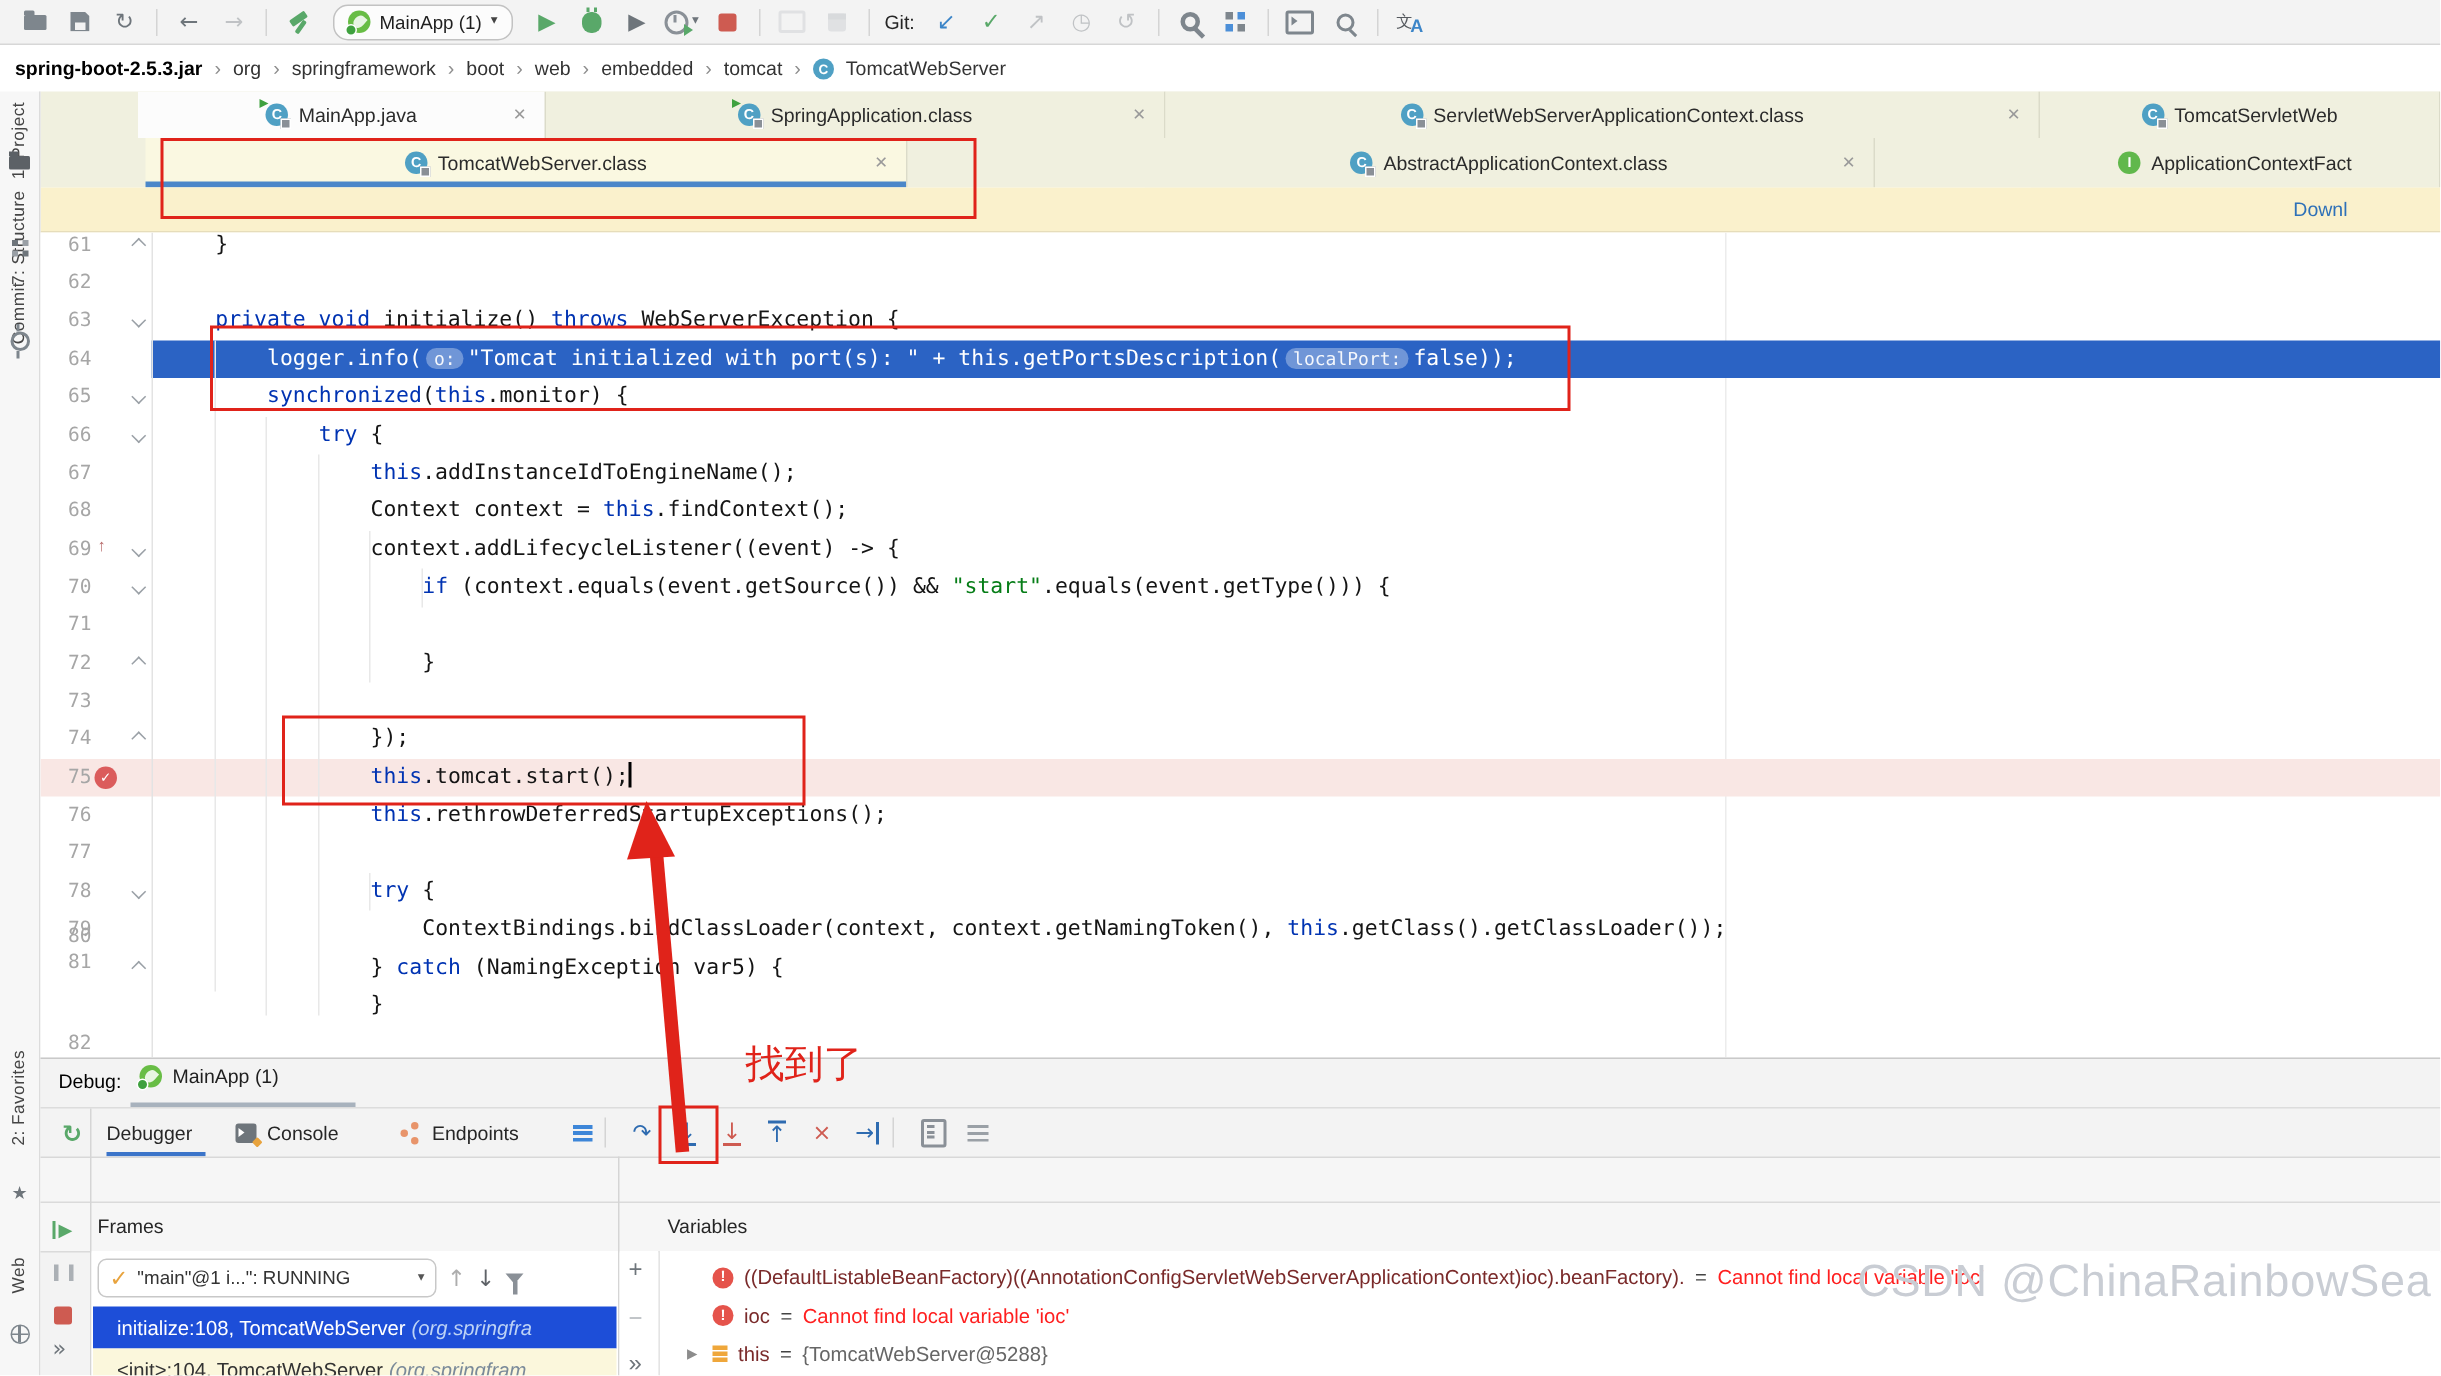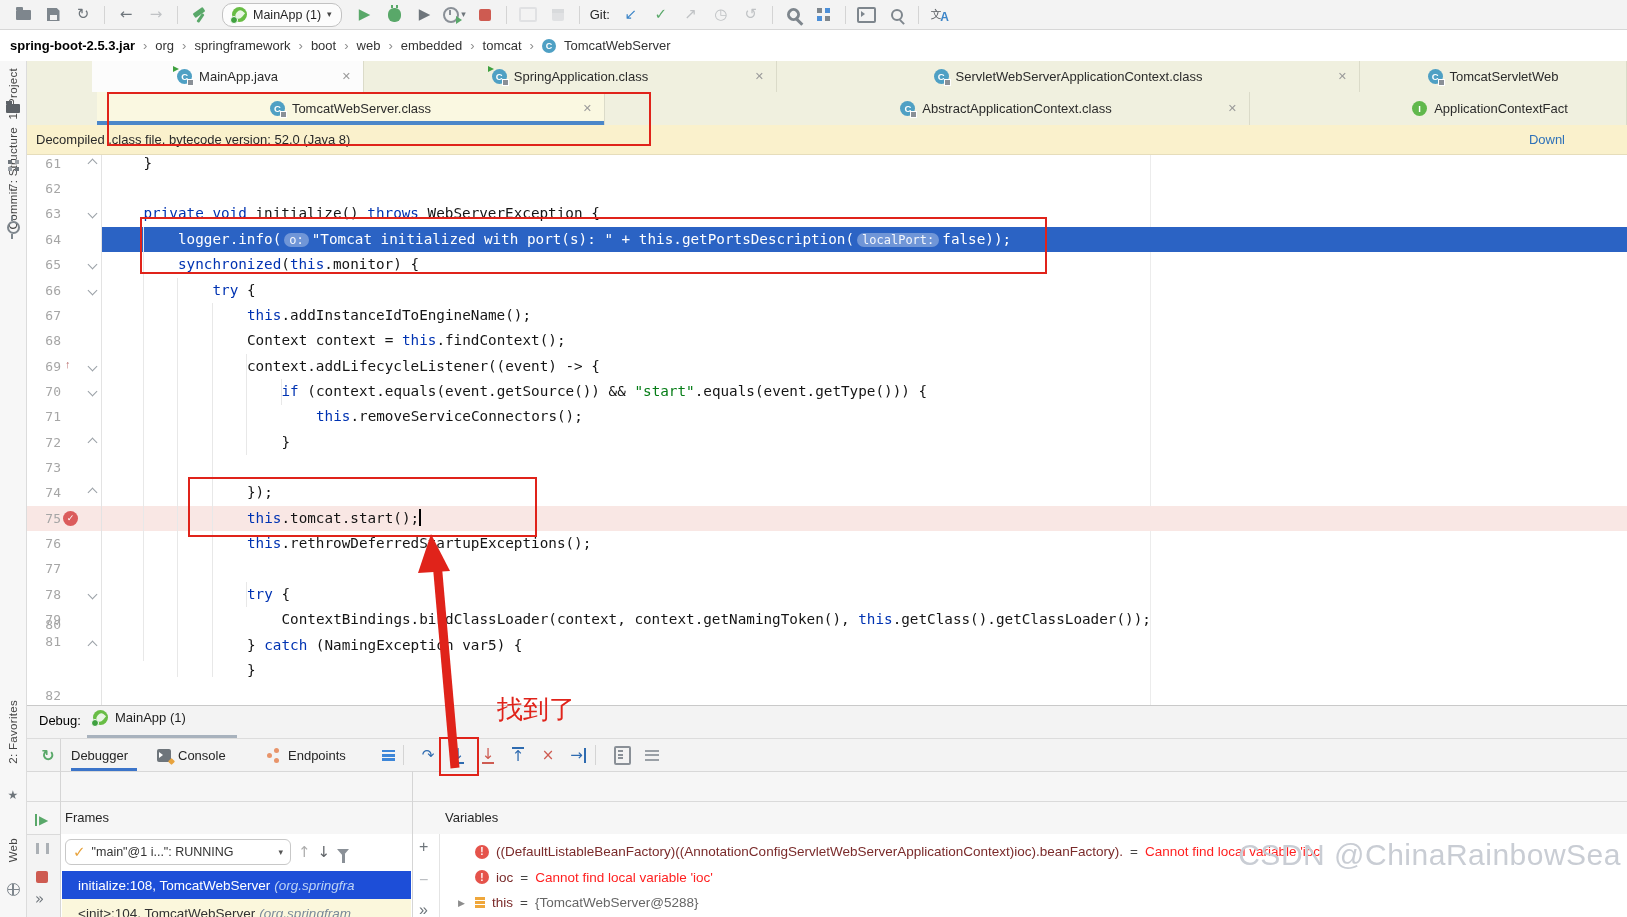--- a/index.html
+++ b/index.html
@@ -323,21 +323,20 @@
         <span class="iclass">C<span class="lockov"></span></span>
         <span class="etlabel">AbstractApplicationContext.class</span>
         <span class="etclose">✕</span>
       </div>
       <div class="etab" style="left: 1327px; top: 31px; width: 273px; height: 33px;">
         <span class="iclass iinterface">I</span>
         <span class="etlabel">ApplicationContextFact</span>
       </div>
     </div>
   <div id="banner" class="abs">
-    <span id="bannerText">Decompiled .class file, bytecode version: 52.0 (Java 8)</span>
     <span id="bannerLink">Downl</span>
   </div>
   <div id="leftbar" class="abs">
       <div class="vitem" style="top: 7px;">
         <span class="vlabel">1: Project</span>
         <span class="ifolderdark" style="position: absolute; top: 36px;"></span>
       </div>
       <div class="vitem" style="top: 66px;">
         <span class="vlabel">7: Structure</span>
         <span class="istructure2" style="position: absolute; top: 33px;"></span>
@@ -387,21 +386,20 @@
       <span class="lnum" style="top: 173.22px;">68</span>
       <div class="crow" style="top: 173.22px; left: 220px;"><span class="tp">Context context = </span><span class="tk">this</span><span class="tp">.findContext();</span></div>
       <span class="lnum" style="top: 198.58px;">69</span>
       <span class="foldD" style="top: 207.58px; left: 62px;"></span>
       <span class="evmark" style="top: 202.58px; left: 38px;">↑</span>
       <div class="crow" style="top: 198.58px; left: 220px;"><span class="tp">context.addLifecycleListener((event) -&gt; {</span></div>
       <span class="lnum" style="top: 223.94px;">70</span>
       <span class="foldD" style="top: 232.94px; left: 62px;"></span>
       <div class="crow" style="top: 223.94px; left: 254.5px;"><span class="tk">if</span><span class="tp"> (context.equals(event.getSource()) &amp;&amp; </span><span class="ts">"start"</span><span class="tp">.equals(event.getType())) {</span></div>
       <span class="lnum" style="top: 249.3px;">71</span>
-      <div class="crow" style="top: 249.3px; left: 289px;"><span class="tk">this</span><span class="tp">.removeServiceConnectors();</span></div>
       <span class="lnum" style="top: 274.66px;">72</span>
       <span class="foldU" style="top: 283.66px; left: 62px;"></span>
       <div class="crow" style="top: 274.66px; left: 254.5px;"><span class="tp">}</span></div>
       <span class="lnum" style="top: 300.02px;">73</span>
       <div class="crow" style="top: 300.02px; left: 82px;"></div>
       <span class="lnum" style="top: 325.38px;">74</span>
       <span class="foldU" style="top: 334.38px; left: 62px;"></span>
       <div class="crow" style="top: 325.38px; left: 220px;"><span class="tp">});</span></div>
       <span class="lnum" style="top: 350.74px;">75</span>
       <span class="ibp" style="top: 355.74px; left: 36px;">✓</span>

